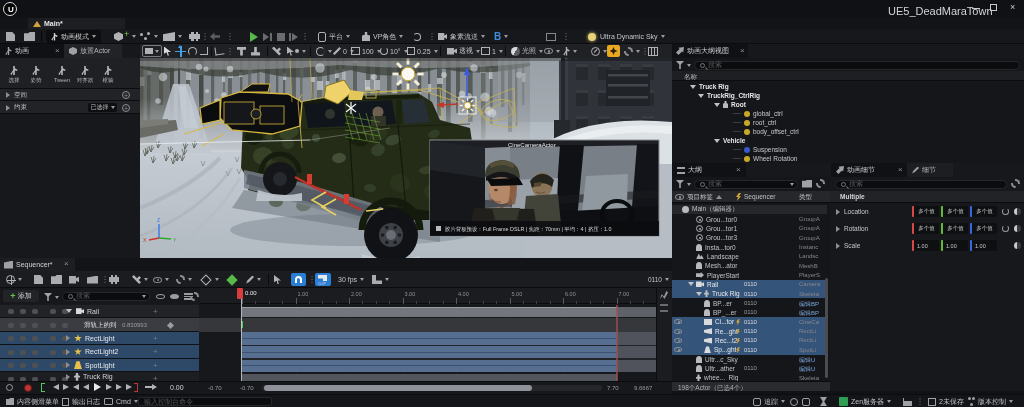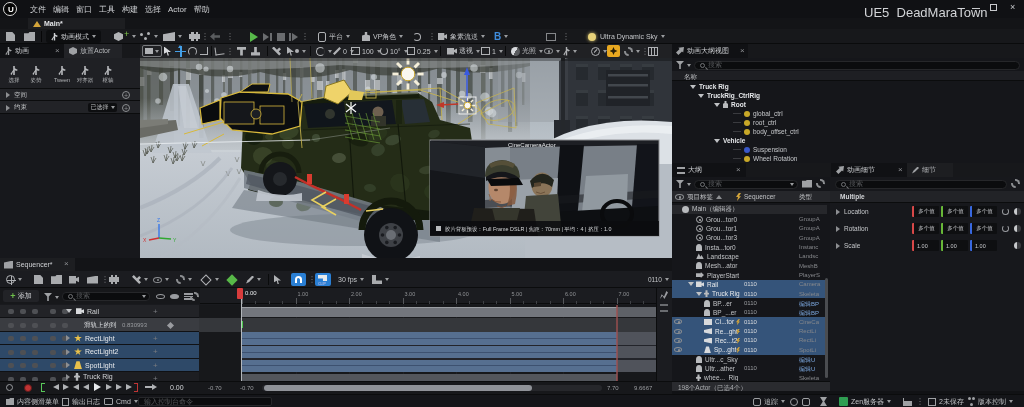--- a/index.html
+++ b/index.html
@@ -14,31 +14,21 @@
 .gear{width:9px;height:9px;border-radius:50%;border:2px dashed #8d8f92;flex:none}
 .eye{width:9px;height:6px;border-radius:50%;border:1px solid #8d8f92;position:relative;flex:none}
 .eye:after{content:"";position:absolute;left:2.5px;top:1px;width:2.5px;height:2.5px;border-radius:50%;background:#8d8f92}
 .a.eye{position:absolute}
 .funnel{width:8px;height:8px;background:#9fa1a4;clip-path:polygon(0 0,100% 0,60% 45%,60% 100%,40% 100%,40% 45%);flex:none}
 </style></head><body>
 <div id="app">
 <div class="a" style="left:0;top:0;width:1024px;height:18px;background:#101114"></div>
 <div class="a" style="left:3px;top:2px;width:14px;height:14px;border-radius:50%;background:#050505;border:1px solid #dcdcdc"></div>
 <div class="a" style="left:8px;top:4.5px;width:6px;height:8px;color:#fff;font-size:8px;font-weight:bold">U</div>
-<div class="a r" style="left:30px;top:0;height:18px;gap:7px;color:#cfd1d4;font-size:8px">
-      <span>文件</span>
-      <span>编辑</span>
-      <span>窗口</span>
-      <span>工具</span>
-      <span>构建</span>
-      <span>选择</span>
-      <span>Actor</span>
-      <span>帮助</span>
-    </div>
-<div class="a" style="left:864px;top:5px;color:#d2d4d7;font-size:13px">UE5_DeadMaraTown</div>
+<div class="a" style="left:888px;top:5px;color:#d2d4d7;font-size:11px">UE5_DeadMaraTown</div>
 <div class="a" style="left:972px;top:8px;width:8px;height:1px;background:#c8cacd"></div>
 <div class="a" style="left:990px;top:4px;width:7px;height:7px;border:1px solid #c8cacd"></div>
 <div class="a" style="left:1010px;top:3px;color:#c8cacd;font-size:9px;line-height:9px">×</div>
 <div class="a" style="left:0;top:18px;width:1024px;height:11px;background:#131417"></div>
 <div class="a" style="left:28px;top:18px;width:97px;height:11px;background:#1d1e21"></div>
 <div class="a" style="left:33px;top:20.5px;width:0;height:0;border-left:4px solid transparent;border-right:4px solid transparent;border-bottom:6px solid #d3a43a"></div>
 <div class="a" style="left:44px;top:20px;color:#e4e6e9;font-weight:bold;font-size:7px">Main*</div>
 <div class="a" style="left:0;top:29px;width:1024px;height:15px;background:#17181b;border-bottom:1px solid #0a0b0c"></div>
 <div class="a r" style="left:6px;top:29px;height:15px">
       <span style="width:9px;height:9px;background:#a9abae;clip-path:polygon(0 0,70% 0,100% 30%,100% 100%,0 100%)"></span>

